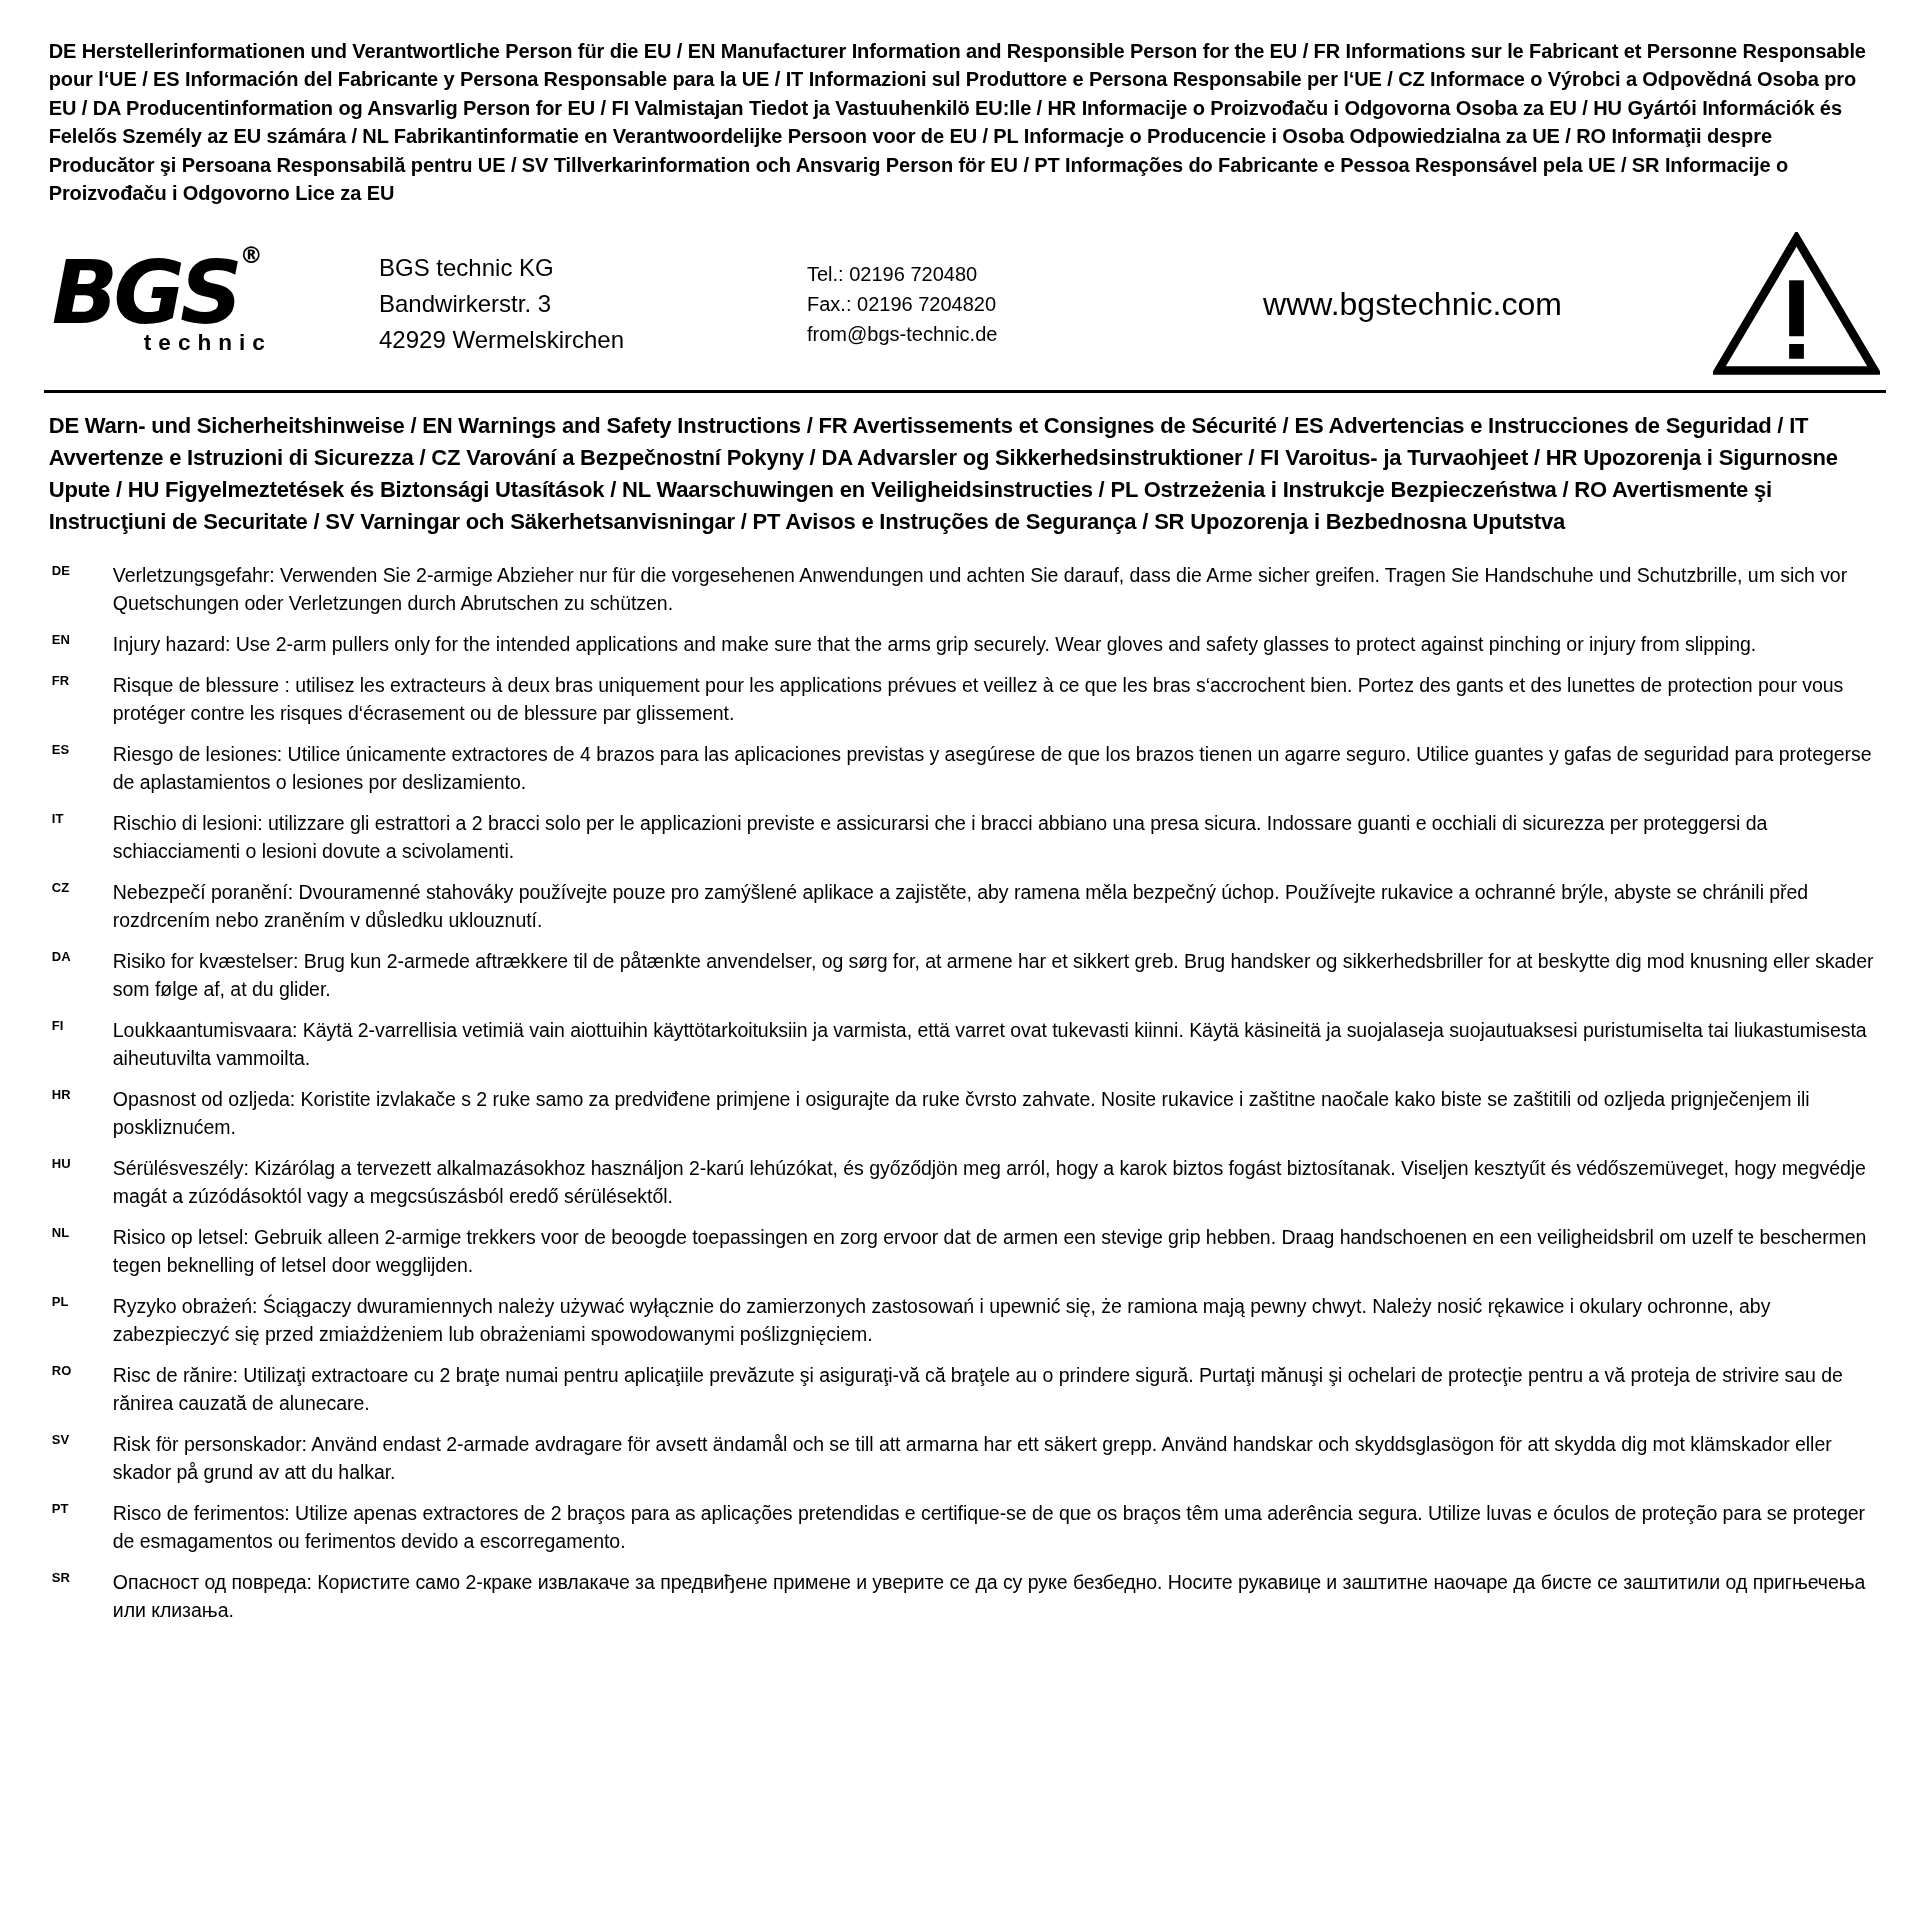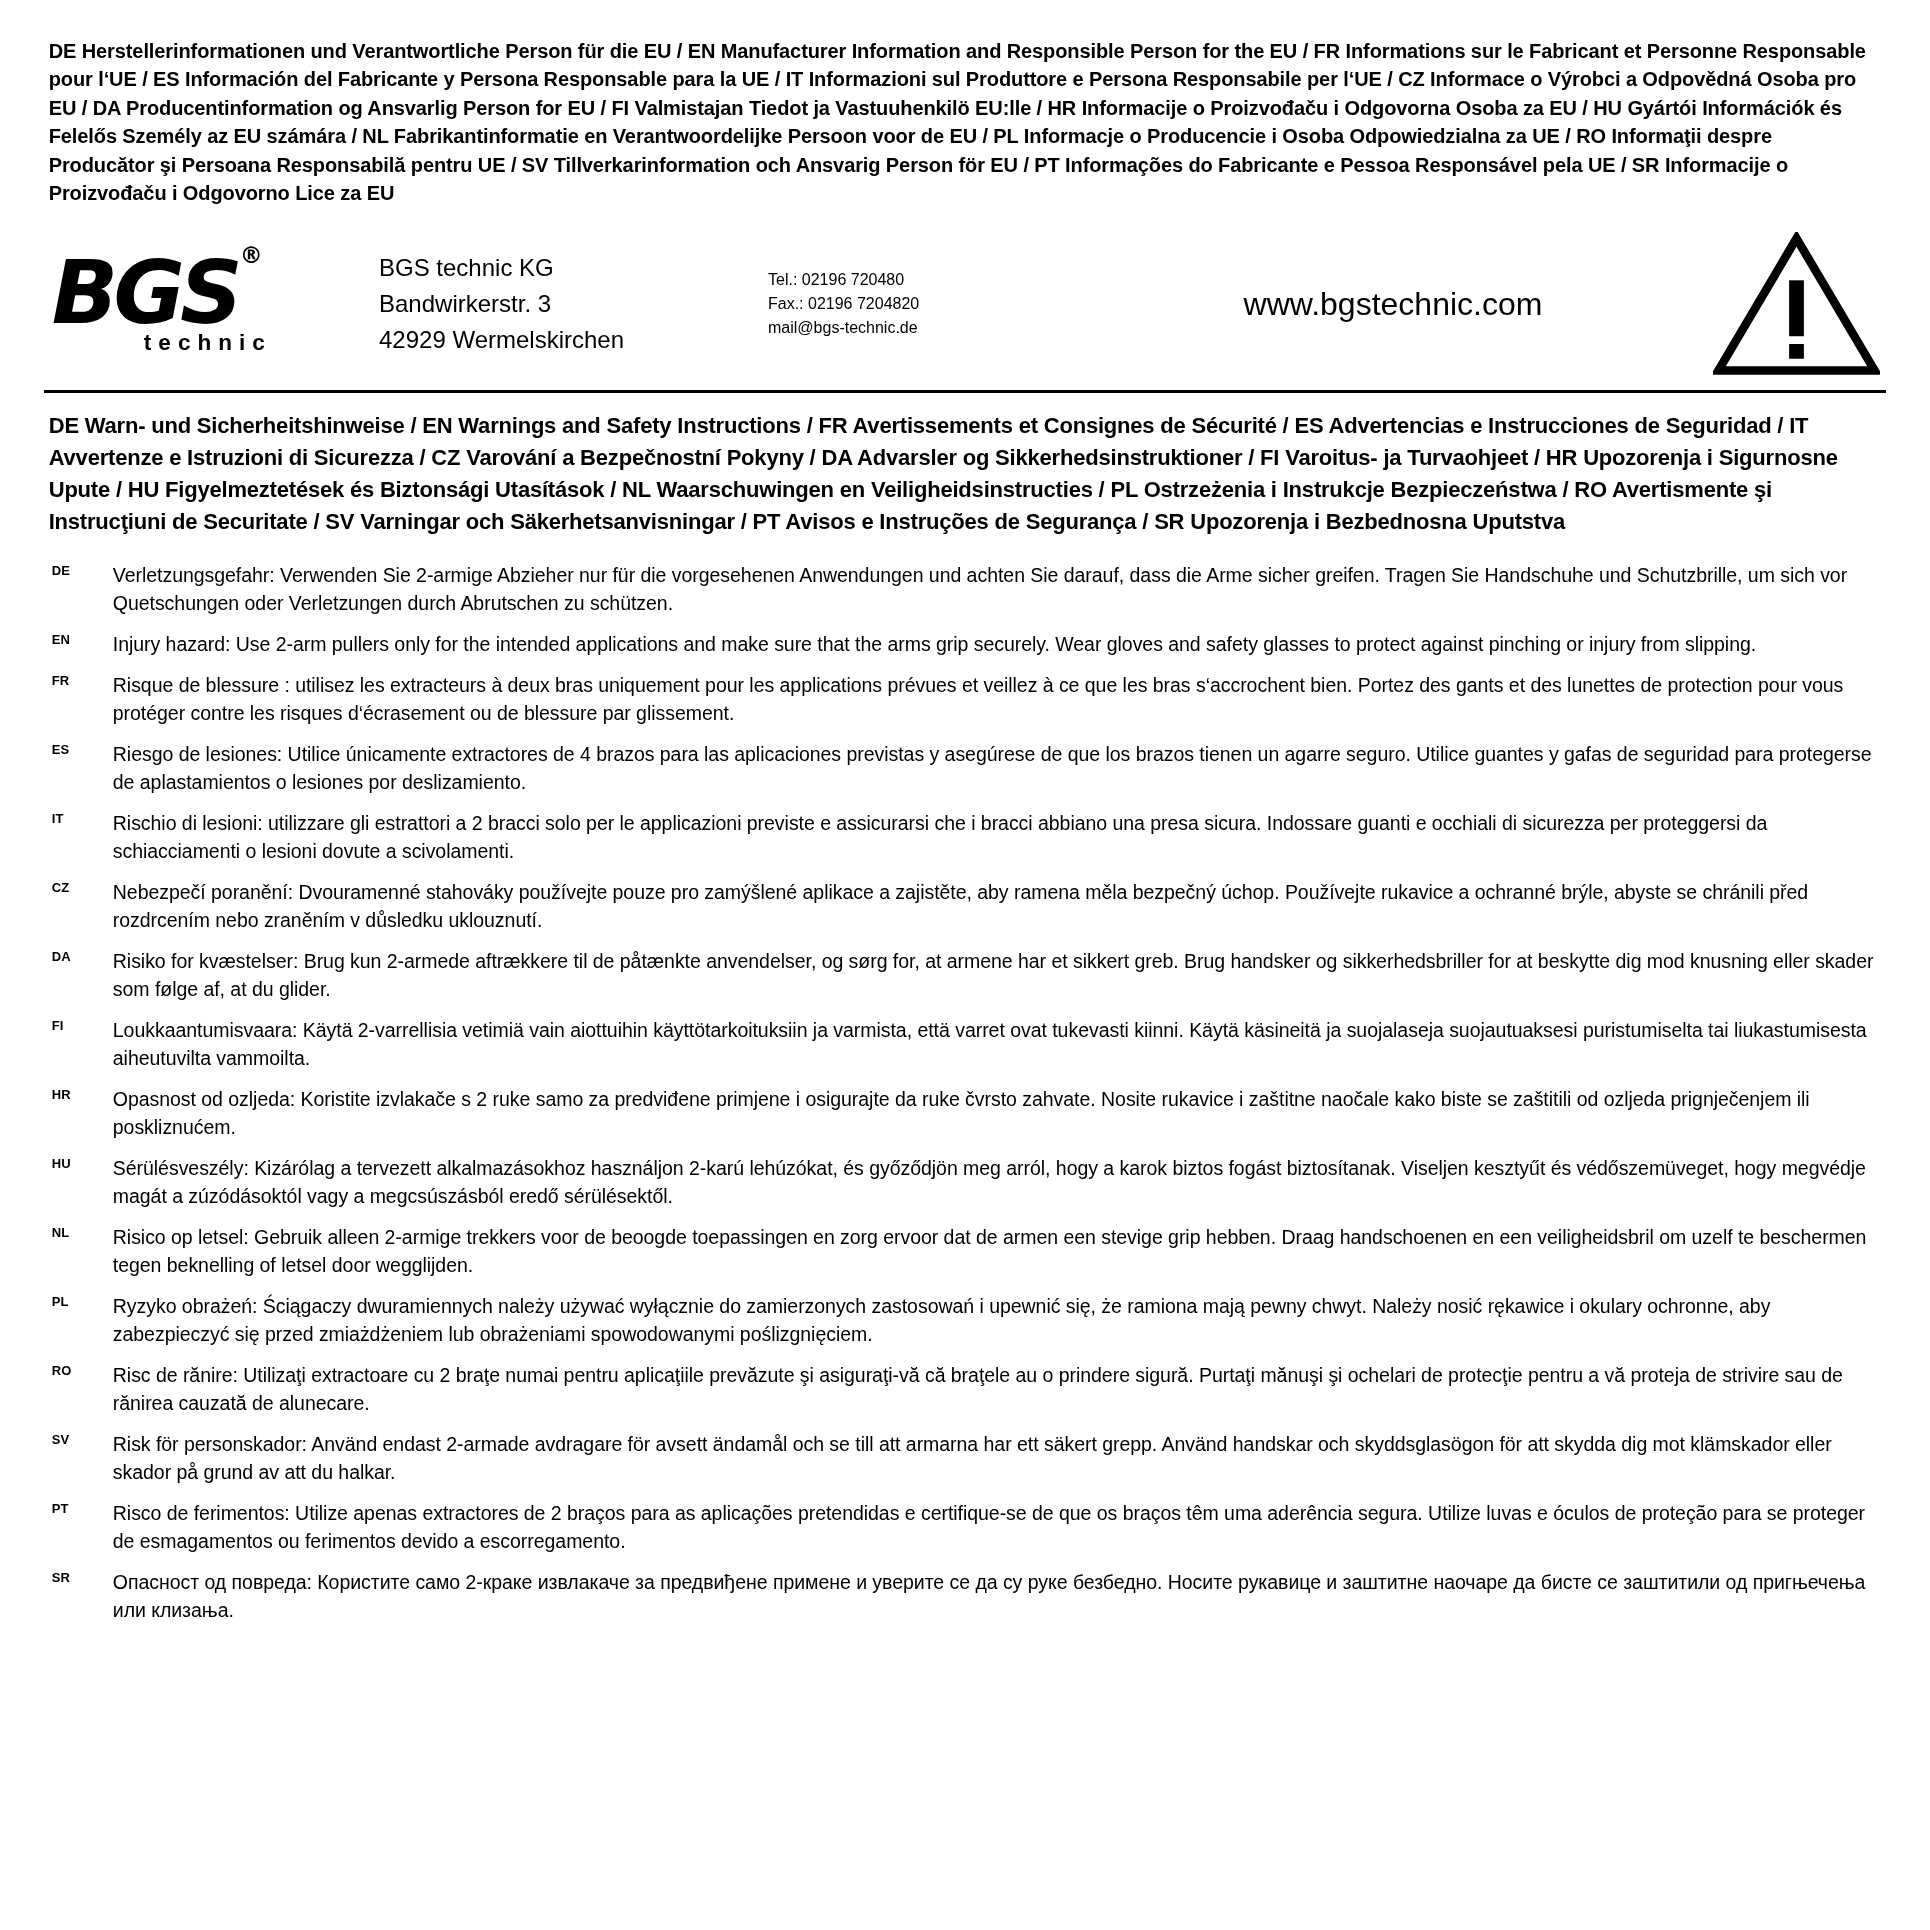--- a/index.html
+++ b/index.html
@@ -67,22 +67,23 @@
     margin-top: -4.7px;
     padding-left: 92px;
   }
   .addr-block {
     flex: 0 0 389px;
     font-size: 24px;
     line-height: 1.5;
   }
   .tel-block {
     flex: 0 0 342px;
-    font-size: 16px;
+    font-size: 20px;
     line-height: 1.5;
+    margin-left: 39px;
   }
   .web-block {
     flex: 1 1 auto;
     font-size: 32px;
     font-weight: normal;
     text-align: center;
     padding-right: 31px;
   }
   .warn-triangle {
     flex: 0 0 179px;
@@ -135,21 +136,21 @@
 
     <div class="addr-block">
       <div>BGS technic KG</div>
       <div>Bandwirkerstr. 3</div>
       <div>42929 Wermelskirchen</div>
     </div>
 
     <div class="tel-block">
       <div>Tel.: 02196 720480</div>
       <div>Fax.: 02196 7204820</div>
-      <div>mail@bgs-technic.de</div>
+      <div>from@bgs-technic.de</div>
     </div>
 
     <div class="web-block">www.bgstechnic.com</div>
 
     <div class="warn-triangle">
       <svg width="167" height="144" viewBox="0 0 215 185" aria-hidden="true">
         <polygon points="107.5,8 208,178 7,178" fill="none" stroke="#000" stroke-width="11" stroke-linejoin="miter"></polygon>
         <rect x="98" y="62" width="19" height="72" fill="#000"></rect>
         <rect x="98" y="144" width="19" height="19" fill="#000"></rect>
       </svg>

